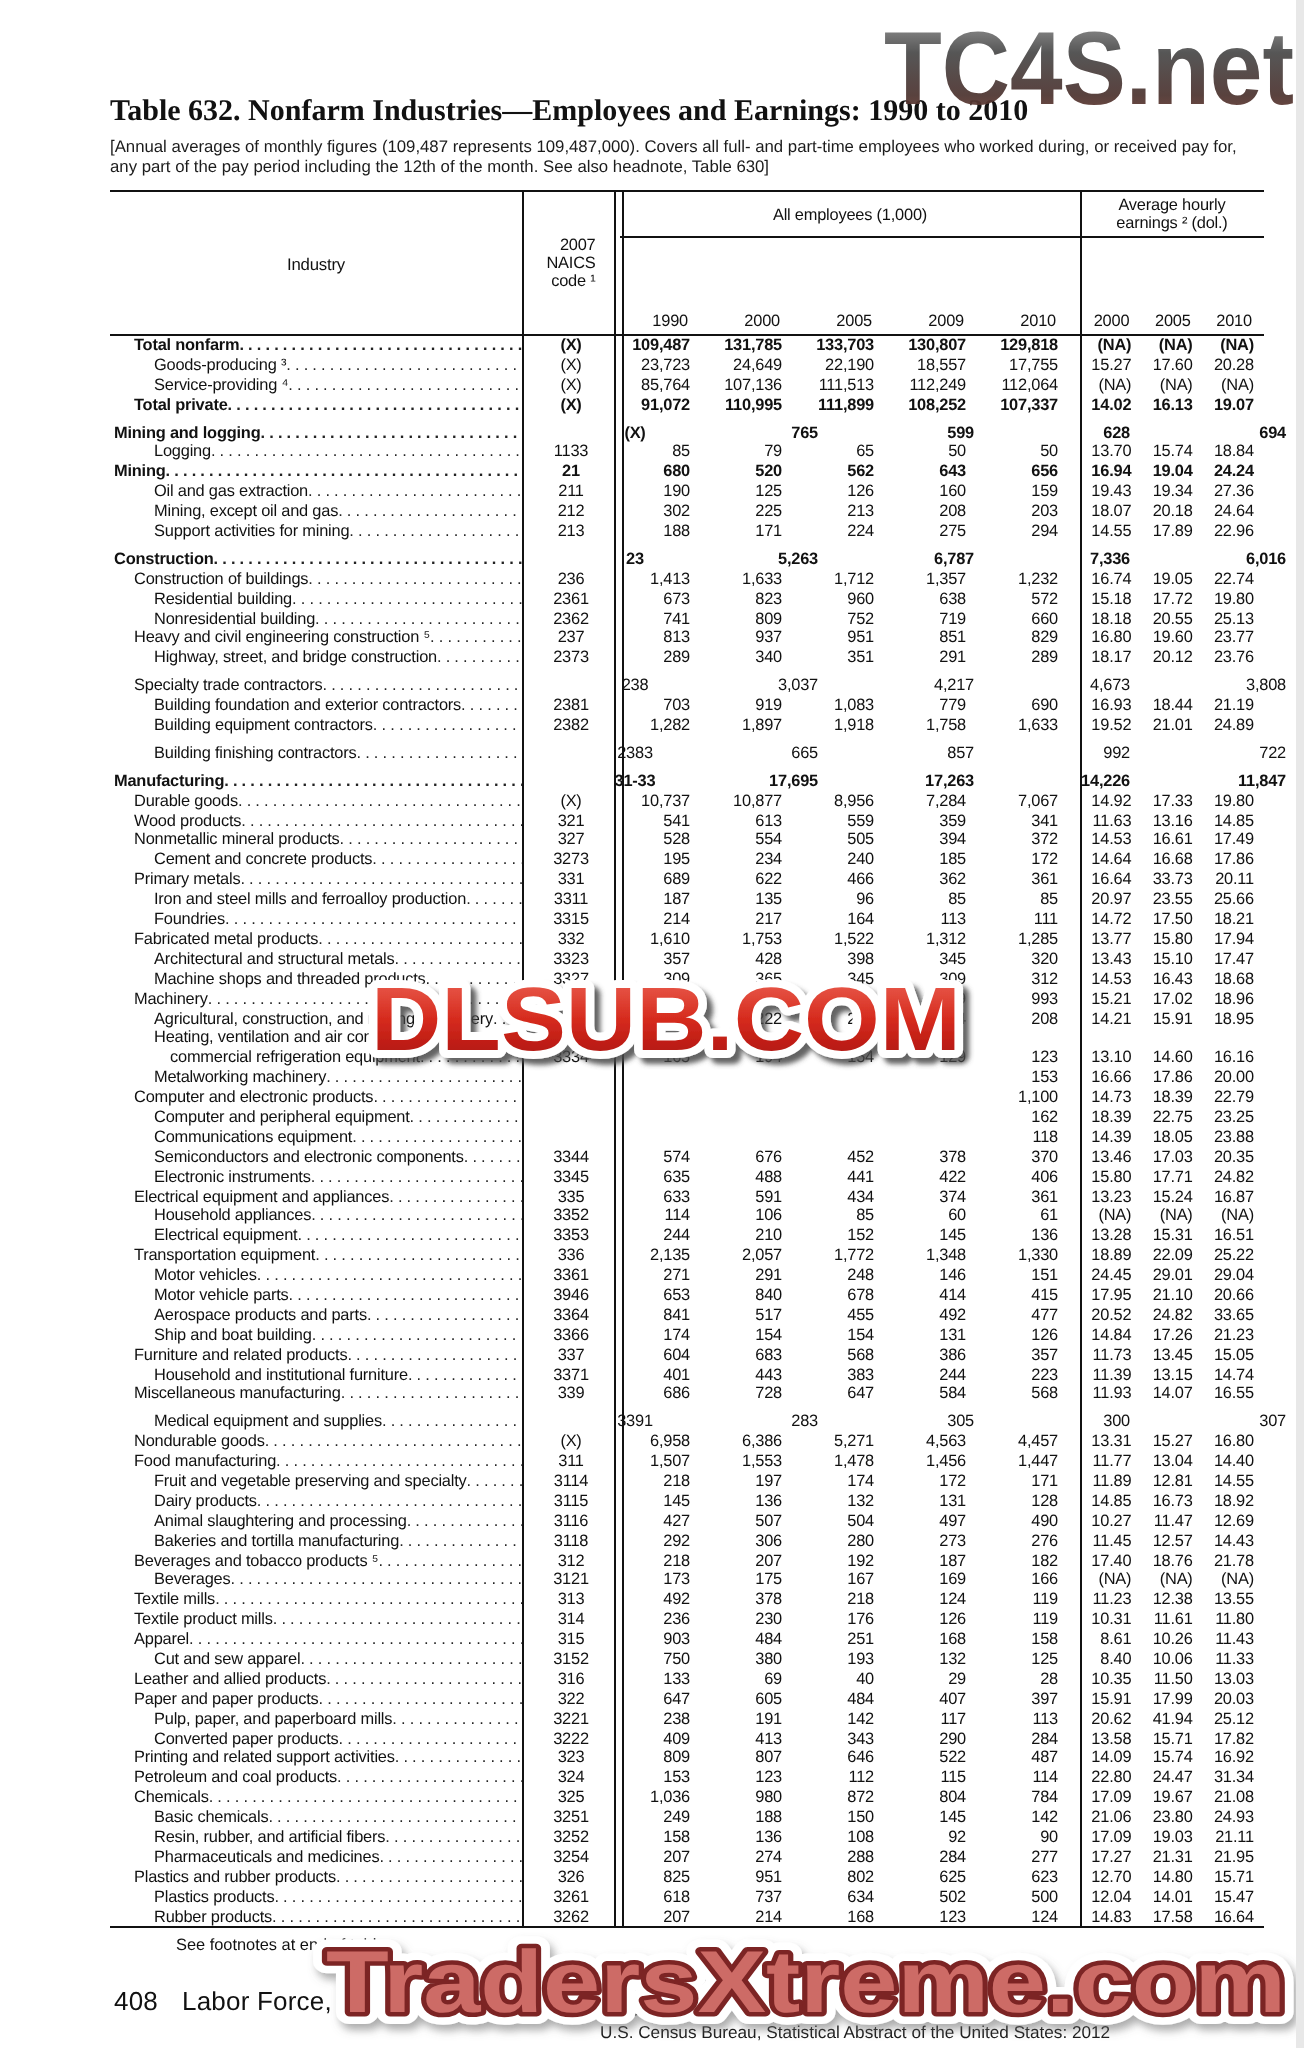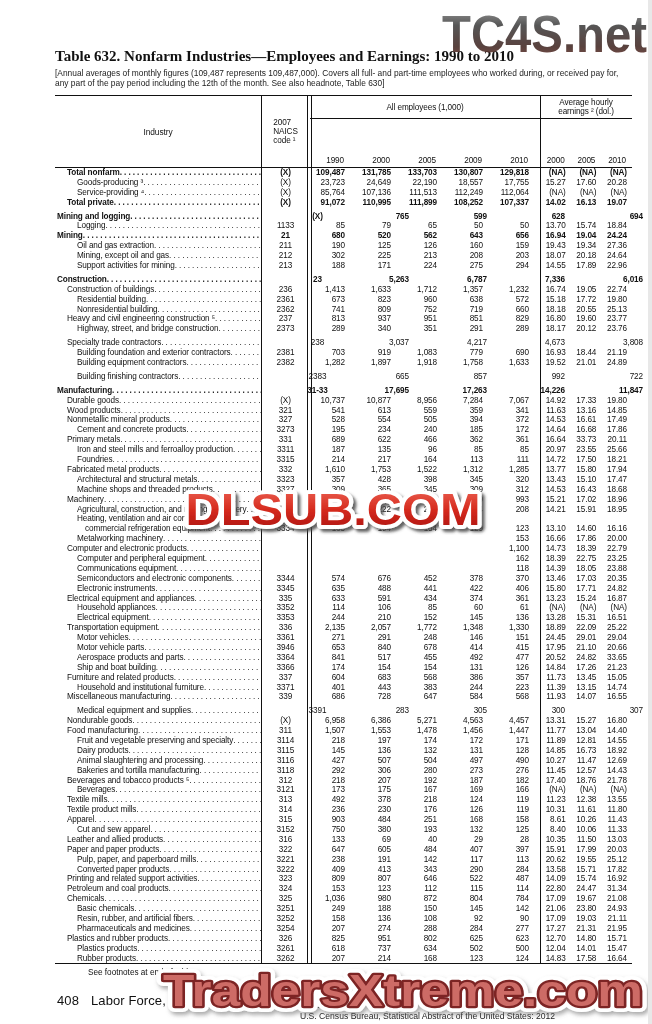--- a/index.html
+++ b/index.html
@@ -11,21 +11,21 @@
   .headnote{margin:3px 0 0 55px;width:575px;font-size:8.4px;line-height:10px;color:#1c1c1c;}
   
   .tbl{position:relative;margin:7px 0 0 55px;width:577px;border-top:1.5px solid #111;
        border-bottom:1px solid #111;font-size:8.2px;letter-spacing:-0.1px;}
   .vrule{position:absolute;top:0;bottom:0;z-index:1;}
   .v1{left:206px;width:0;border-left:1px solid #111;}
   .v2{left:252px;width:3px;border-left:1px solid #111;border-right:1px solid #111;}
   .v3{left:485px;width:0;border-left:1px solid #111;}
   .thead{display:grid;grid-template-columns:206px 49px 230px 92px;border-bottom:1px solid #111;}
   .h-industry{display:flex;align-items:center;justify-content:center;font-size:8.4px;}
-  .h-naics{display:flex;align-items:center;justify-content:center;text-align:left;
+  .h-naics{display:flex;align-items:center;justify-content:center;text-align:right;
            white-space:pre-line;line-height:9px;padding:2px 0;}
   .h-group{display:flex;flex-direction:column;gap:36px;}
   .h-group-label{flex:1;display:flex;align-items:center;justify-content:center;text-align:center;
                  white-space:pre-line;line-height:9px;border-bottom:1px solid #111;padding:2px 0;}
   .h-years{display:grid;height:12px;line-height:12px;}
   .h-years.emp{grid-template-columns:repeat(5,46px);}
   .h-years.earn{grid-template-columns:repeat(3,30.66px);}
   .h-year{text-align:right;padding-right:12px;}
   .h-years.earn .h-year{padding-right:6px;}
   
@@ -1111,21 +1111,21 @@
             <span class="lab">Pulp, paper, and paperboard mills</span>
             <span class="leader"> . . . . . . . . . . . . . . . . . . . . . . . . . . . . . . . . . . . . . . . . . . . . . . . . . . . . . . . . . . . . . . . . . . . . . . . . . . . . . . . . . . . . . . . . . .</span>
           </div>
           <div class="c-code">3221</div>
           <div class="c-emp">238</div>
           <div class="c-emp">191</div>
           <div class="c-emp">142</div>
           <div class="c-emp">117</div>
           <div class="c-emp">113</div>
           <div class="c-earn">20.62</div>
-          <div class="c-earn">19.55</div>
+          <div class="c-earn">41.94</div>
           <div class="c-earn">25.12</div>
         </div>
         <div class="row">
           <div class="c-ind i2">
             <span class="lab">Converted paper products</span>
             <span class="leader"> . . . . . . . . . . . . . . . . . . . . . . . . . . . . . . . . . . . . . . . . . . . . . . . . . . . . . . . . . . . . . . . . . . . . . . . . . . . . . . . . . . . . . . . . . .</span>
           </div>
           <div class="c-code">3222</div>
           <div class="c-emp">409</div>
           <div class="c-emp">413</div>

